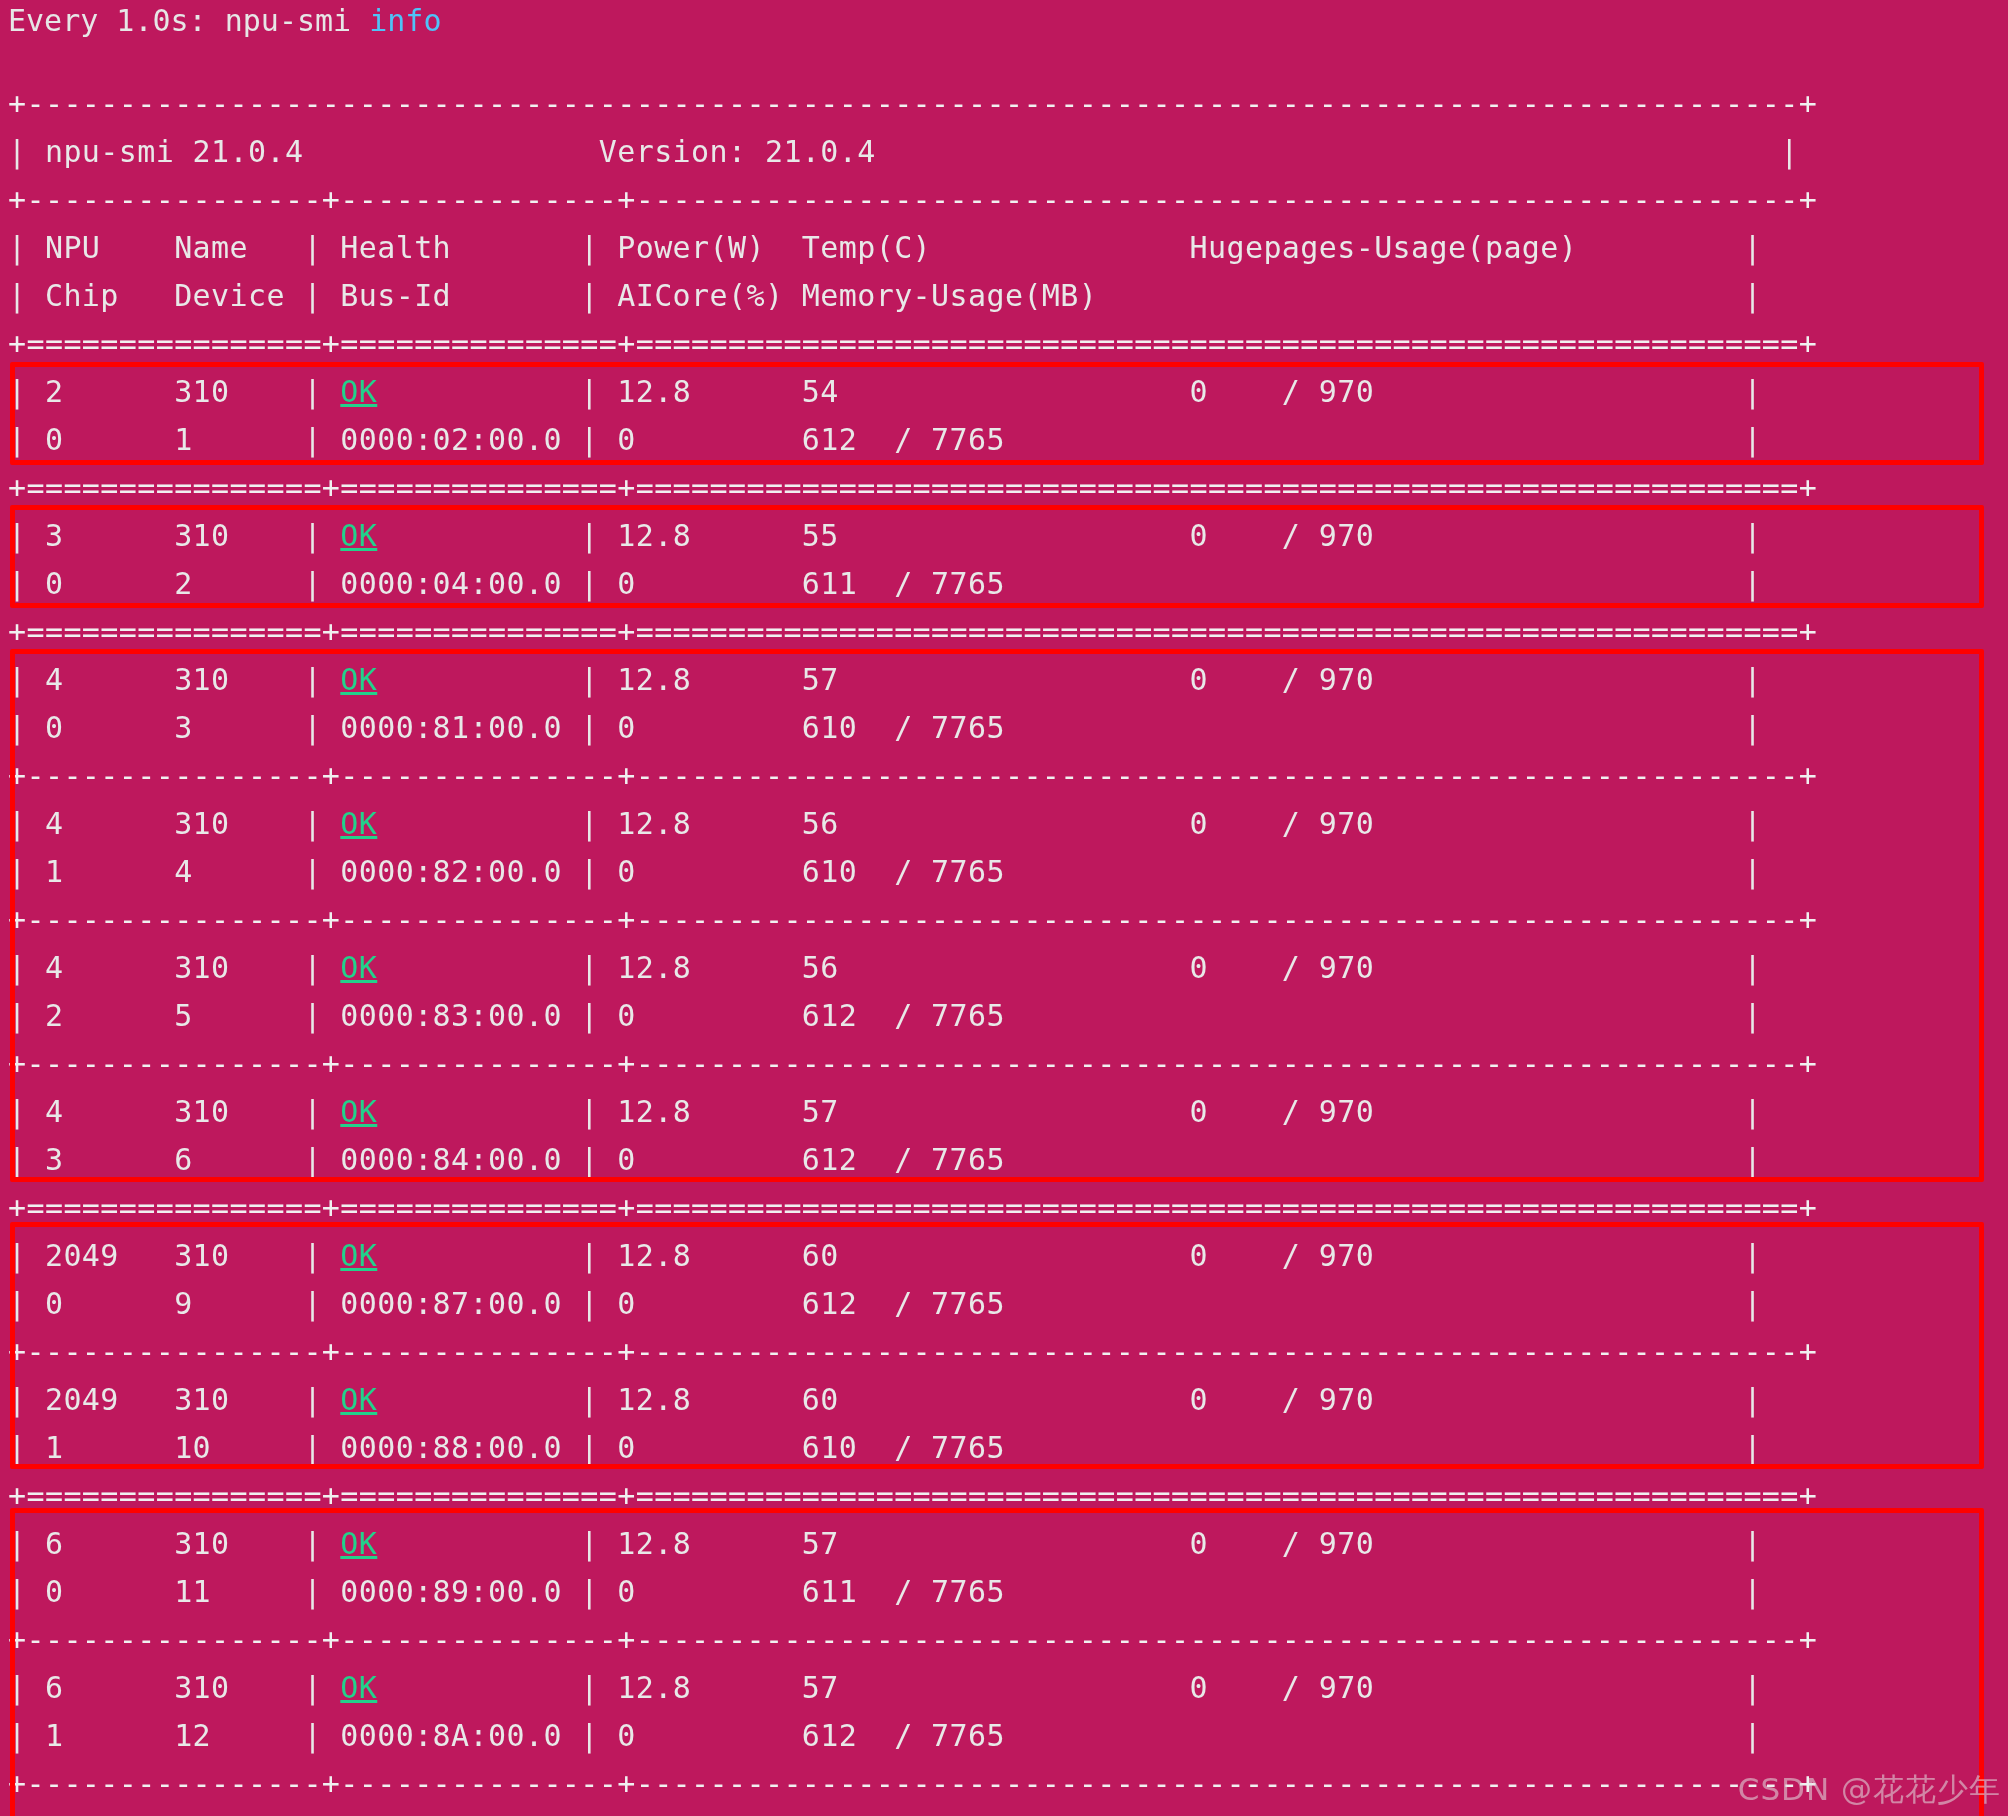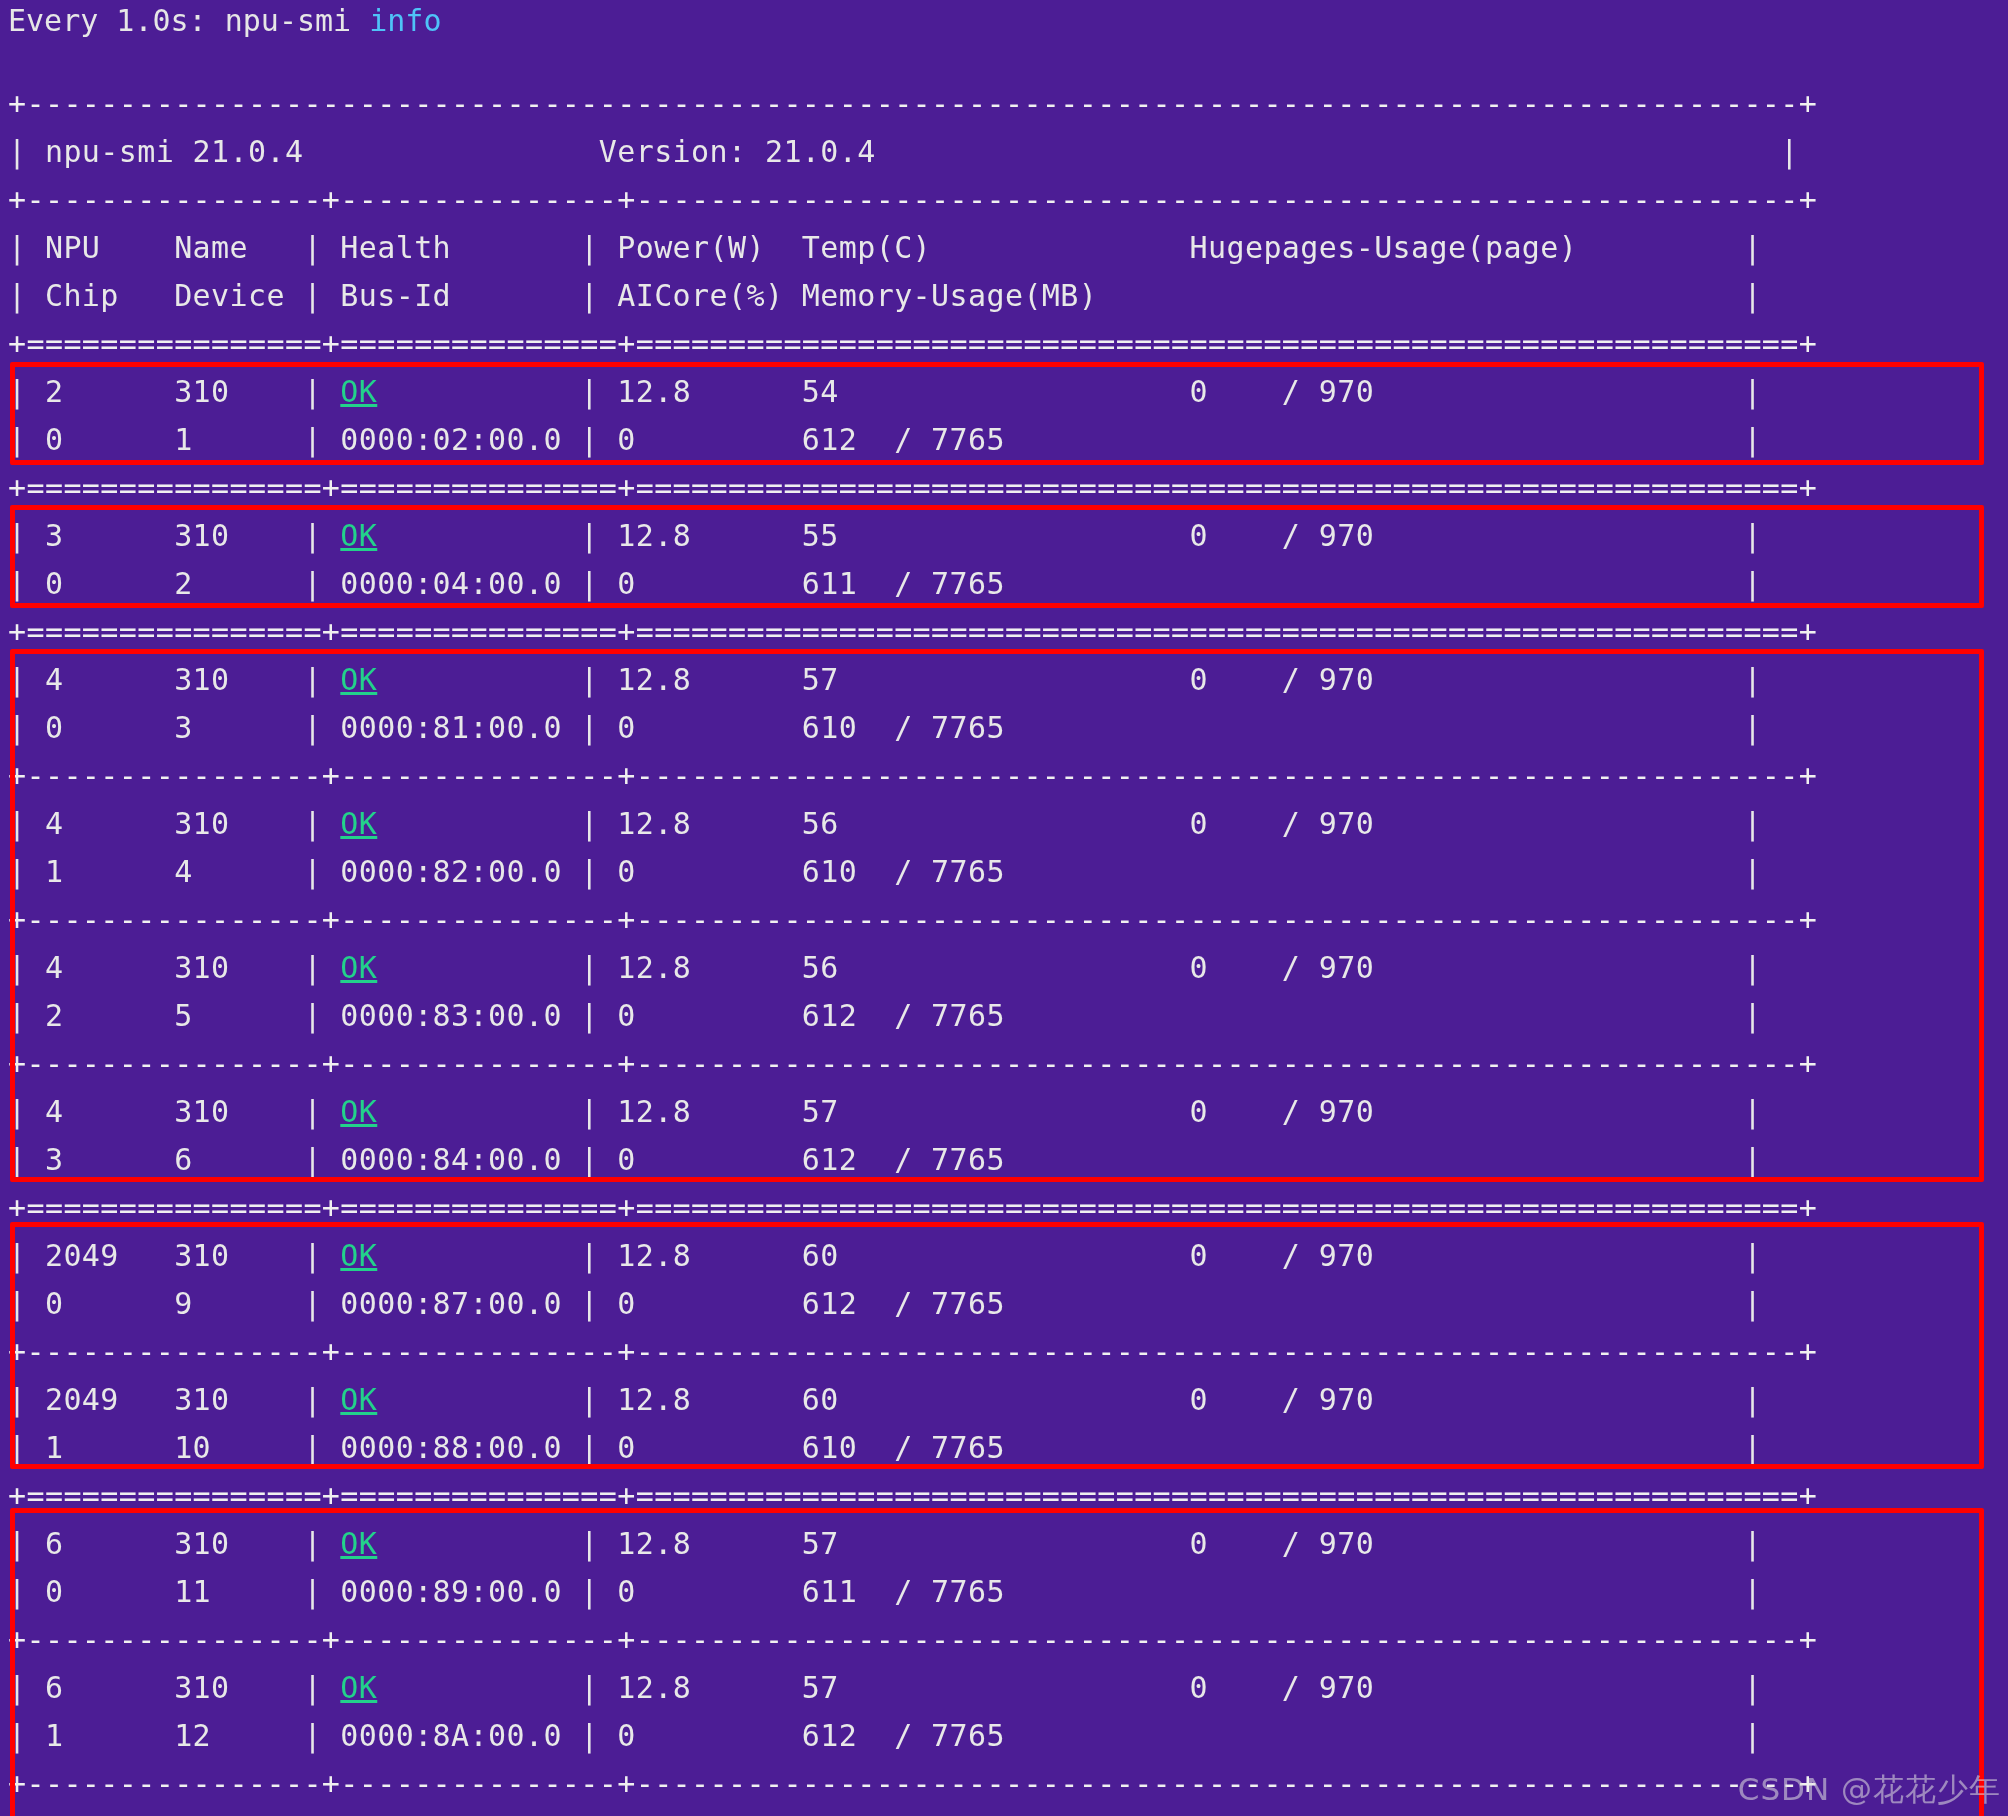--- a/index.html
+++ b/index.html
@@ -10,21 +10,21 @@
     overflow: hidden;
   }
   body {
     font-family: "DejaVu Sans Mono", "Liberation Mono", monospace;
   }
 
   #screen {
     position: relative;
     width: 2009px;
     height: 1817px;
-    background: #4c1d95;
+    background: #be185d;
   }
 
   
   .watch-line {
     position: absolute;
     left: 8px;
     top: 2px;
     font-size: 30px;
     line-height: 38px;
     letter-spacing: 0px;

